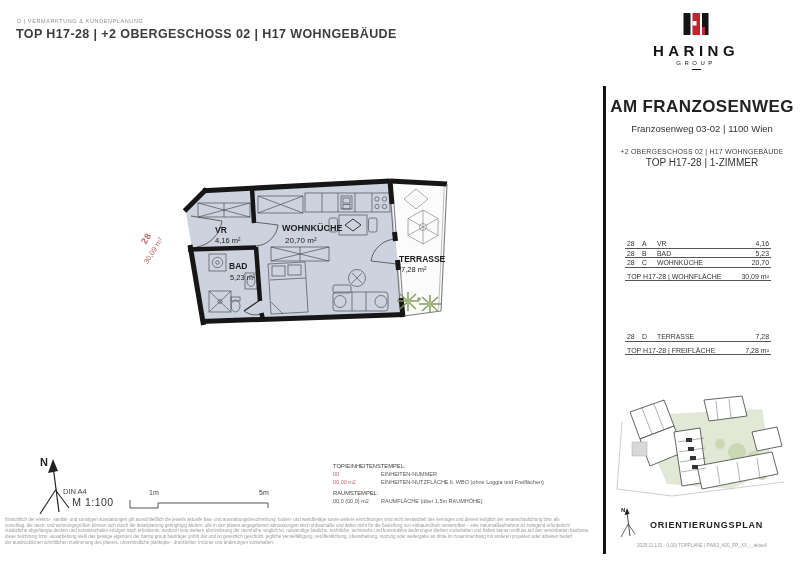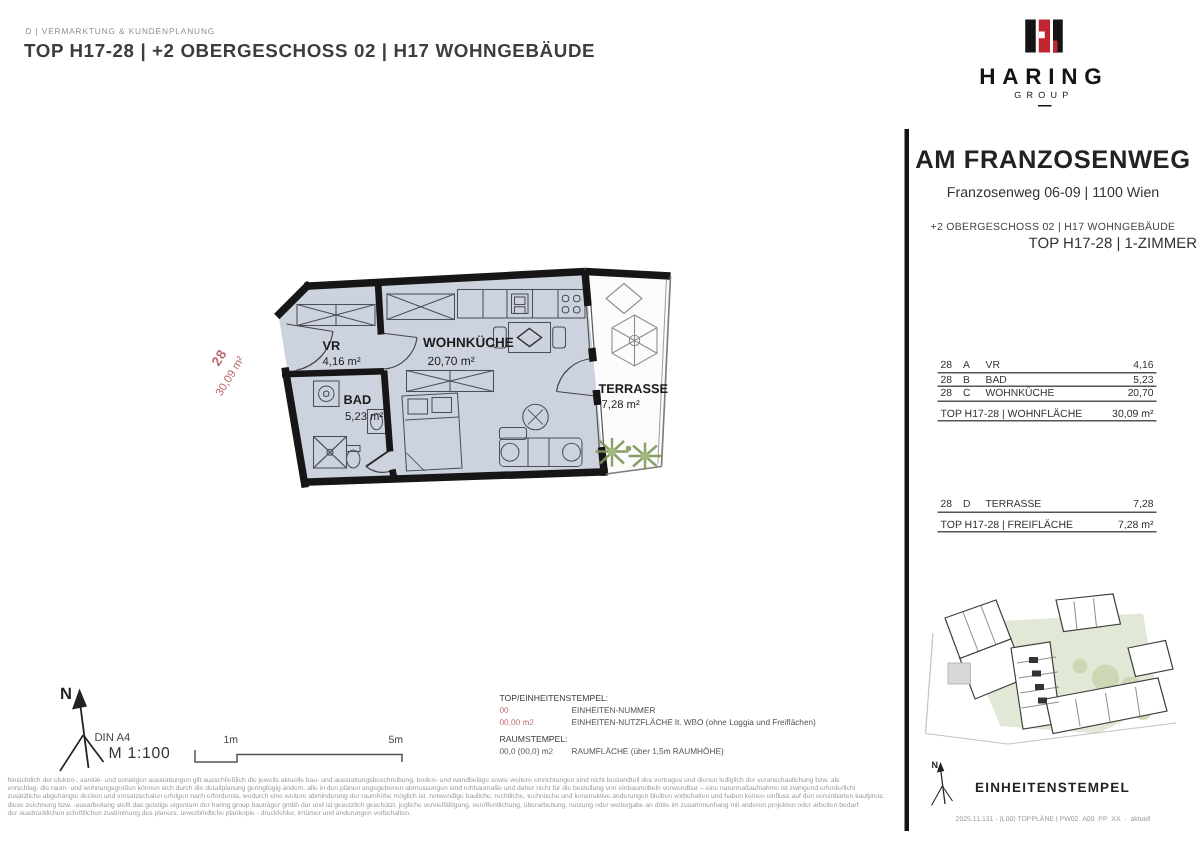--- a/index.html
+++ b/index.html
@@ -19,21 +19,21 @@
   .logo .brand{font-size:15px;font-weight:bold;letter-spacing:4.5px;color:#141414;margin-top:2px;}
   .logo .group{font-size:6px;letter-spacing:3.5px;color:#141414;margin-top:1px;}
   .logo .dash{width:9px;border-top:1.6px solid #141414;margin:3px auto 0;}
 
   
   .vline{left:603px;top:86px;width:2.5px;height:468px;background:#141414;}
   .proj{left:606px;top:97px;width:192px;text-align:center;}
   .proj .name{font-size:17px;font-weight:bold;color:#222;letter-spacing:.4px;}
   .proj .addr{font-size:9.5px;color:#333;margin-top:6px;}
   .proj .floor{font-size:7px;color:#444;margin-top:14px;letter-spacing:.2px;}
-  .proj .unit{font-size:10px;color:#333;margin-top:2px;text-align:right;}
+  .proj .unit{font-size:10px;color:#333;margin-top:2px;}
 
   
   .atable{width:146px;font-size:6.9px;color:#333;}
   .t-row{display:flex;border-bottom:.8px solid #555;padding:1px 2px .5px 2px;}
   .c-u{width:15px;}.c-k{width:15px;}.c-r{flex:1;}.c-a{width:28px;text-align:right;}
   .t-total{display:flex;justify-content:space-between;border-bottom:.9px solid #555;
         margin-top:4px;padding:1px 2px .5px 2px;font-size:7px;}
   .tbl1{left:625px;top:239px;}
   .tbl2{left:625px;top:332px;}
 
@@ -78,21 +78,21 @@
     </svg>
     <div class="brand">HARING</div>
     <div class="group">GROUP</div>
     <div class="dash"></div>
   </div>
 
   <div class="abs vline"></div>
 
   <div class="abs proj">
     <div class="name">AM FRANZOSENWEG</div>
-    <div class="addr">Franzosenweg 06-09 | 1100 Wien</div>
+    <div class="addr">Franzosenweg 03-02 | 1100 Wien</div>
     <div class="floor">+2 OBERGESCHOSS 02 | H17 WOHNGEBÄUDE</div>
     <div class="unit">TOP H17-28 | 1-ZIMMER</div>
   </div>
 
   <div class="abs atable tbl1">
     <div class="t-row">
       <span class="c-u">28</span>
       <span class="c-k">A</span>
       <span class="c-r">VR</span>
       <span class="c-a">4,16</span>
@@ -388,16 +388,16 @@
   </svg>
 
   <svg class="abs" style="left:616px;top:504px;" width="24" height="36" viewBox="0 0 24 36">
     <text x="5" y="8" font-size="6" font-weight="bold" fill="#222">N</text>
     <polygon points="11,4 8.5,11 13.5,10" fill="#222"></polygon>
     <line x1="11" y1="8" x2="14" y2="32" stroke="#222" stroke-width="0.8"></line>
     <line x1="12.2" y1="20" x2="5" y2="33" stroke="#222" stroke-width="0.7"></line>
     <line x1="12.2" y1="20" x2="19" y2="30" stroke="#222" stroke-width="0.7"></line>
   </svg>
 
-  <div class="abs ori-title">EINHEITENSTEMPEL</div>
+  <div class="abs ori-title">ORIENTIERUNGSPLAN</div>
   <div class="abs file-info">2025.11.131 - (L00) TOPPLÄNE | PW02_A00_PP_XX_-_aktuell</div>
 
 </div>
 
 </body></html>

